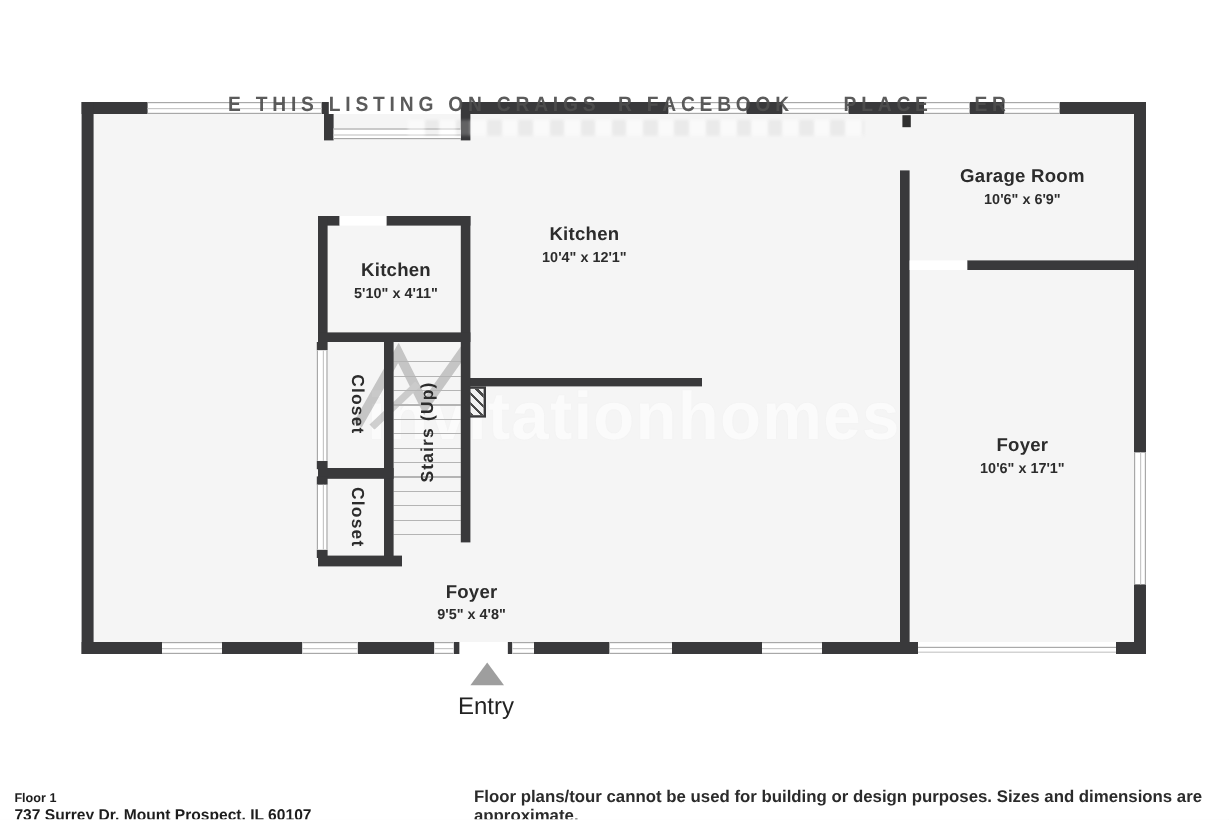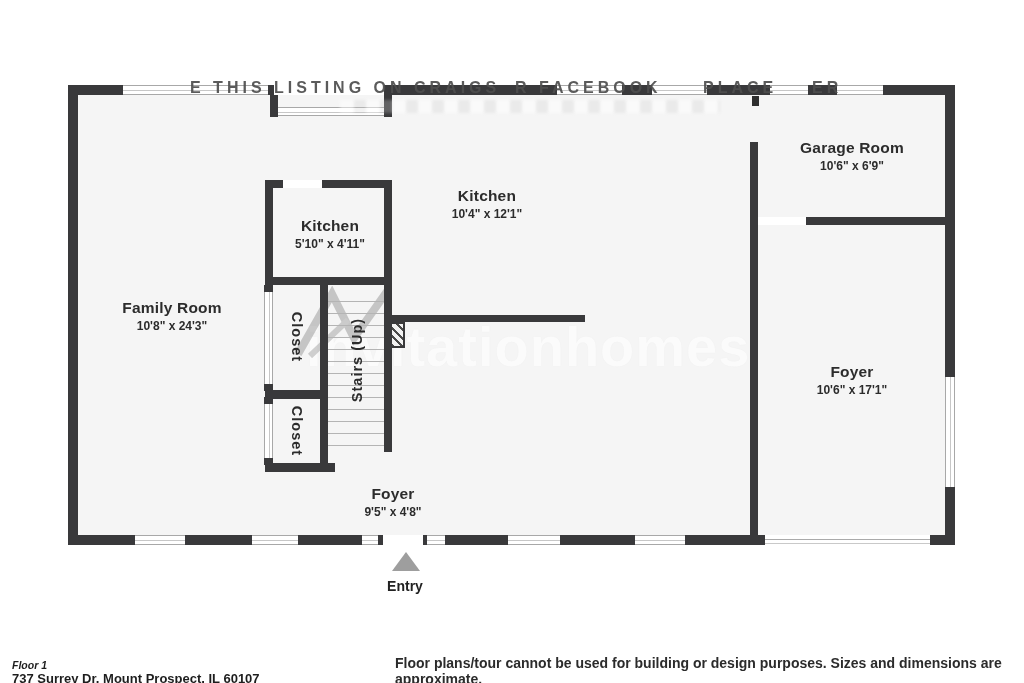--- a/index.html
+++ b/index.html
@@ -40,24 +40,24 @@
             letter-spacing:4px;transform:scaleY(1.08);opacity:.92;white-space:nowrap;}
   .faintline{position:absolute;left:340px;top:100px;width:380px;height:13px;z-index:5;
              filter:blur(1.5px);opacity:.5;background:repeating-linear-gradient(90deg,
              rgba(255,255,255,.95) 0 14px, rgba(205,205,205,.55) 14px 26px);}
   .logoarrow{position:absolute;left:292px;top:286px;z-index:2;opacity:.45;}
   
   .entry-arrow{position:absolute;left:392px;top:552px;width:0;height:0;z-index:6;
       border-left:14px solid transparent;border-right:14px solid transparent;
       border-bottom:19px solid #9e9e9e;}
   .entry-label{position:absolute;left:405px;top:578px;transform:translateX(-50%);z-index:6;
-      font-size:14px;font-weight:bold;color:#222;}
+      font-size:20px;font-weight:normal;color:#222;}
   
   .addr{position:absolute;left:12px;top:671px;font-size:13px;font-weight:bold;color:#1d1d1d;}
-  .floorlbl{position:absolute;left:12px;top:659px;font-size:10.5px;font-weight:bold;color:#1d1d1d;font-style:italic;}
+  .floorlbl{position:absolute;left:12px;top:659px;font-size:10.5px;font-weight:bold;color:#1d1d1d;}
   .disclaimer{position:absolute;left:395px;top:655px;font-size:14px;font-weight:600;color:#2b2b2b;}
   .pin{position:absolute;left:752px;top:96px;width:7px;height:10px;background:#2f2f2f;z-index:5;}
 </style>
 </head>
 <body>
 
 <div id="canvas">
 
   <div class="floor"></div>
 
@@ -167,24 +167,20 @@
   <div class="w" style="left:264px;top:397px;width:9px;height:7px"></div>
   <div class="w" style="left:264px;top:458px;width:9px;height:7px"></div>
 
   <div class="scamfrag" style="left:190px">E THIS LISTING ON CRAIGS</div>
   <div class="scamfrag" style="left:515px">R FACEBOOK</div>
   <div class="scamfrag" style="left:703px">PLACE</div>
   <div class="scamfrag" style="left:812px">ER</div>
   <div class="faintline"></div>
   <div class="pin"></div>
 
-  <div class="room" style="left:172px;top:316px">
-    <div class="rn">Family Room</div>
-    <div class="rd">10'8" x 24'3"</div>
-  </div>
   <div class="room" style="left:330px;top:234px">
     <div class="rn">Kitchen</div>
     <div class="rd">5'10" x 4'11"</div>
   </div>
   <div class="room" style="left:487px;top:204px">
     <div class="rn">Kitchen</div>
     <div class="rd">10'4" x 12'1"</div>
   </div>
   <div class="room" style="left:852px;top:156px">
     <div class="rn">Garage Room</div>

